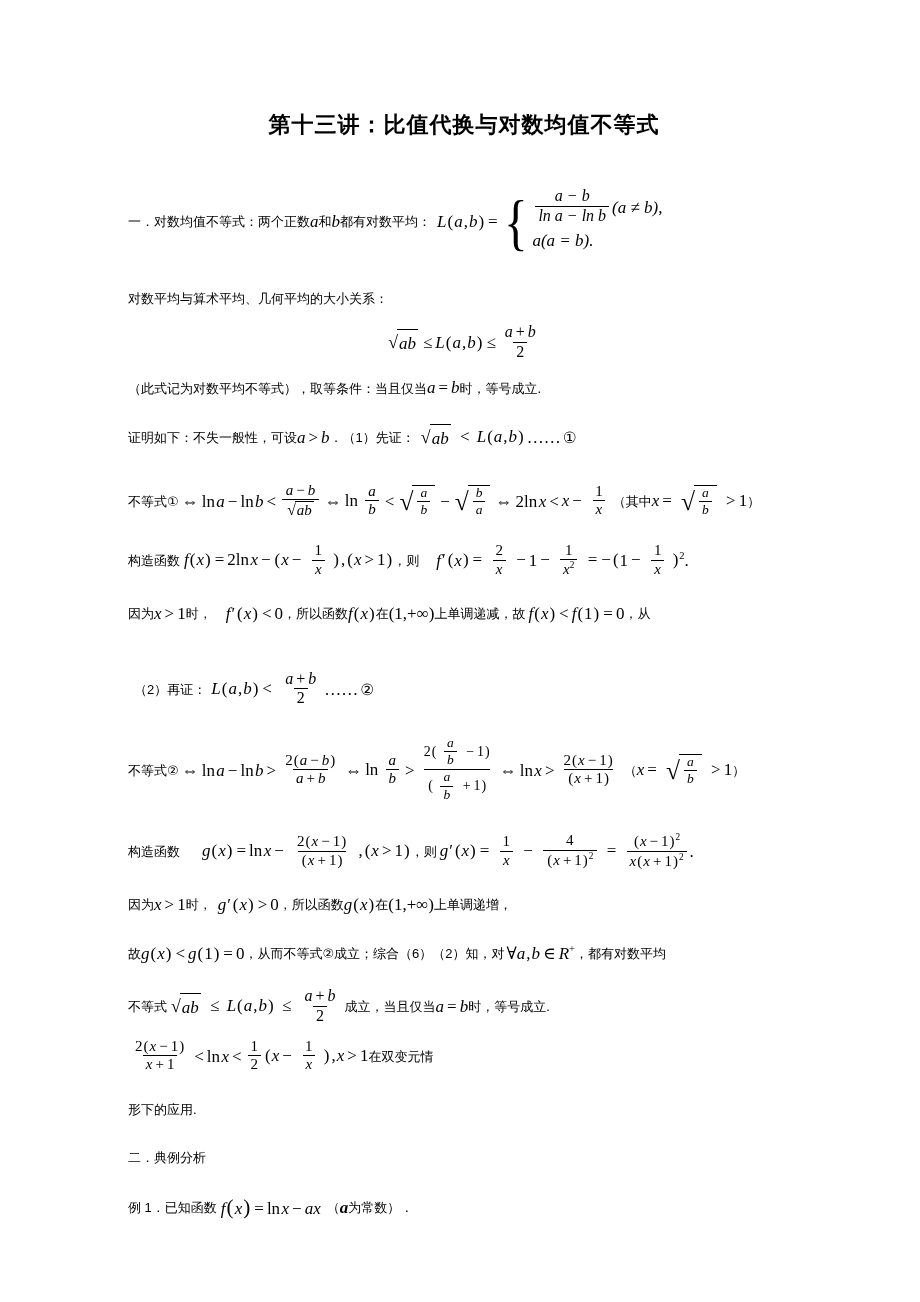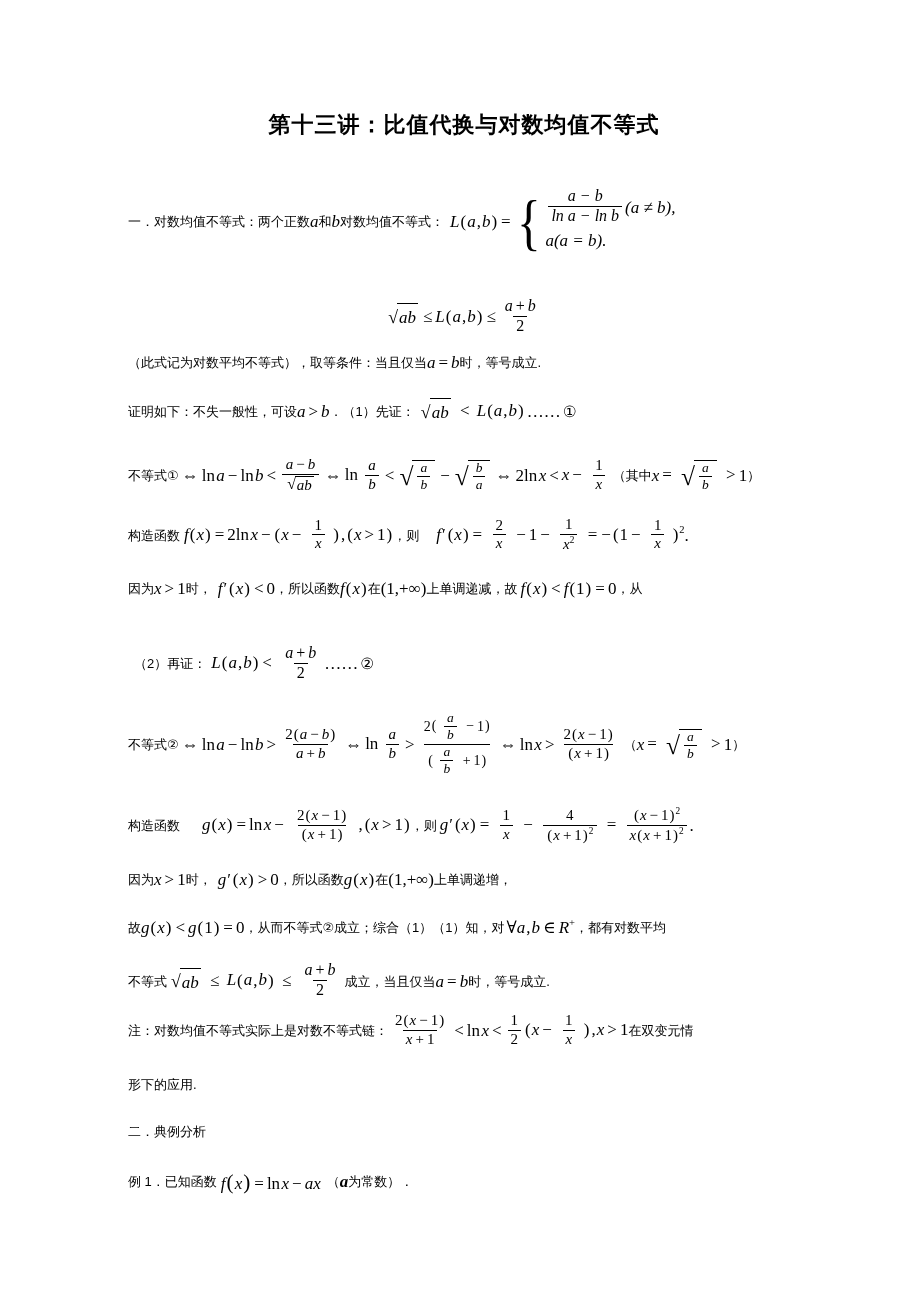--- a/index.html
+++ b/index.html
@@ -123,21 +123,21 @@
   <div class="doc-title">第十三讲：比值代换与对数均值不等式</div>
 
   <div class="sp-xl"></div>
 
   <div class="para block" style="margin-top:6px;">
     <span class="cn">一．对数均值不等式：</span>
     <span class="cn">两个正数</span>
     <span class="m">a</span>
     <span class="cn">和</span>
     <span class="m">b</span>
-    <span class="cn">对数均值不等式：</span>
+    <span class="cn">都有对数平均：</span>
 
     <span class="m" style="margin-left:6px;">
       <span>L</span><span class="opn">(</span><span>a</span><span class="opn">,</span><span>b</span><span class="opn">)</span><span class="op">=</span>
     </span>
 
     <span class="cases">
       <span class="brace">{</span>
       <span class="rows">
         <span class="row">
           <span class="frac big m">
@@ -148,20 +148,23 @@
         </span>
         <span class="row">
           <span class="m">a(a = b).</span>
         </span>
       </span>
     </span>
   </div>
 
   <div class="sp-lg"></div>
 
+  <div class="para">
+    <span class="cn">对数平均与算术平均、几何平均的大小关系：</span>
+  </div>
 
   <div class="sp-sm"></div>
 
   <div class="para block center">
     <span class="m">
       <span class="radwrap">
             <span class="radsym">√</span>
             <span class="radbody">
               <span>a</span>
               <span>b</span>
@@ -313,21 +316,21 @@
     </span>
     <span class="m mr">.</span>
   </div>
 
   <div class="sp-md"></div>
 
   <div class="para block">
     <span class="cn">因为</span>
     <span class="m"><span>x</span><span class="op">&gt;</span><span class="mr">1</span></span>
     <span class="cn">时，</span>
-    <span class="m" style="margin-left:6px;text-align:center;"><span>f</span><span class="opn">′</span><span class="opn">(</span><span>x</span><span class="opn">)</span><span class="op">&lt;</span><span class="mr">0</span></span>
+    <span class="m" style="margin-left:14px;text-align:center;"><span>f</span><span class="opn">′</span><span class="opn">(</span><span>x</span><span class="opn">)</span><span class="op">&lt;</span><span class="mr">0</span></span>
     <span class="cn">，</span>
     <span class="cn">所以函数</span>
     <span class="m"><span>f</span><span class="opn">(</span><span>x</span><span class="opn">)</span></span>
     <span class="cn">在</span>
     <span class="m mr">(1,+∞)</span>
     <span class="cn">上单调递减，故</span>
     <span class="m" style="margin-left:3px;"><span>f</span><span class="opn">(</span><span>x</span><span class="opn">)</span><span class="op">&lt;</span><span>f</span><span class="opn">(</span><span class="mr">1</span><span class="opn">)</span><span class="op">=</span><span class="mr">0</span></span>
     <span class="cn">，</span>
     <span class="cn">从</span>
   </div>
@@ -458,21 +461,21 @@
     <span class="m mr">(1,+∞)</span>
     <span class="cn">上单调递增，</span>
   </div>
 
   <div class="sp-md"></div>
 
   <div class="para block">
     <span class="cn">故</span>
     <span class="m"><span>g</span><span class="opn">(</span><span>x</span><span class="opn">)</span><span class="op">&lt;</span><span>g</span><span class="opn">(</span><span class="mr">1</span><span class="opn">)</span><span class="op">=</span><span class="mr">0</span></span>
     <span class="cn">，</span>
-    <span class="cn">从而不等式②成立；综合（1）（1）知，对</span>
+    <span class="cn">从而不等式②成立；综合（6）（2）知，对</span>
     <span class="m" style="margin-left:2px;"><span class="mr">∀</span><span>a</span><span class="opn">,</span><span>b</span><span class="op">∈</span><span>R</span><sup class="e">+</sup></span>
     <span class="cn">，都有对数平均</span>
   </div>
 
   <div class="sp-md"></div>
 
   <div class="para block">
     <span class="cn">不等式</span>
     <span class="m" style="margin-left:2px;">
       <span class="radwrap">
@@ -491,21 +494,20 @@
       </span>
     </span>
     <span class="cn" style="margin-left:3px;">成立，当且仅当</span>
     <span class="m"><span>a</span><span class="op">=</span><span>b</span></span>
     <span class="cn">时，等号成立.</span>
   </div>
 
   <div class="sp-sm"></div>
 
   <div class="para block">
-    <span class="cn">注：对数均值不等式实际上是对数不等式链：</span>
     <span class="frac m" style="margin-left:4px;">
       <span class="num"><span class="mr">2</span><span class="opn">(</span><span>x</span><span class="op">−</span><span class="mr">1</span><span class="opn">)</span></span>
       <span class="den"><span>x</span><span class="op">+</span><span class="mr">1</span></span>
     </span>
     <span class="m op">&lt;</span>
     <span class="m"><span class="mr">ln</span> <span>x</span></span>
     <span class="m op">&lt;</span>
     <span class="frac m">
       <span class="num mr">1</span>
       <span class="den mr">2</span>

